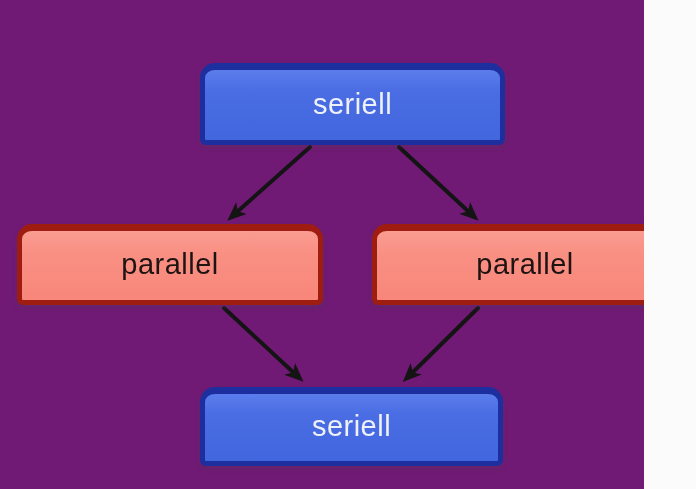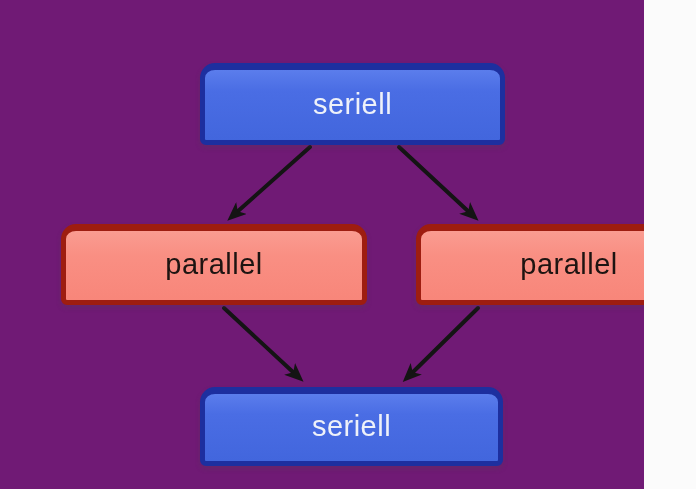--- a/index.html
+++ b/index.html
@@ -29,21 +29,20 @@
     border-color: #1d2f9f;
     border-width: 7px 5px 5px 5px;
     background: linear-gradient(#5b7dec 0%, #4a6de4 30%, #4266dd 100%);
     color: #eef1f9;
   }
   .node.parallel {
     border-color: #9e1d10;
     border-width: 7px 5px 5px 5px;
     background: linear-gradient(#fa9c91 0%, #f98f83 35%, #f8867a 100%);
     color: #1d1411;
-    margin-left: 44px;
   }
   .node-label {
     font-size: 29px;
     letter-spacing: 0.5px;
     line-height: 1;
     padding-bottom: 2px;
   }
   #node-seriell-top    { left: 200px; top: 63px;  width: 305px; height: 82px; }
   #node-parallel-left  { left: 17px;  top: 224px; width: 306px; height: 81px; }
   #node-parallel-right { left: 372px; top: 224px; width: 306px; height: 81px; }

